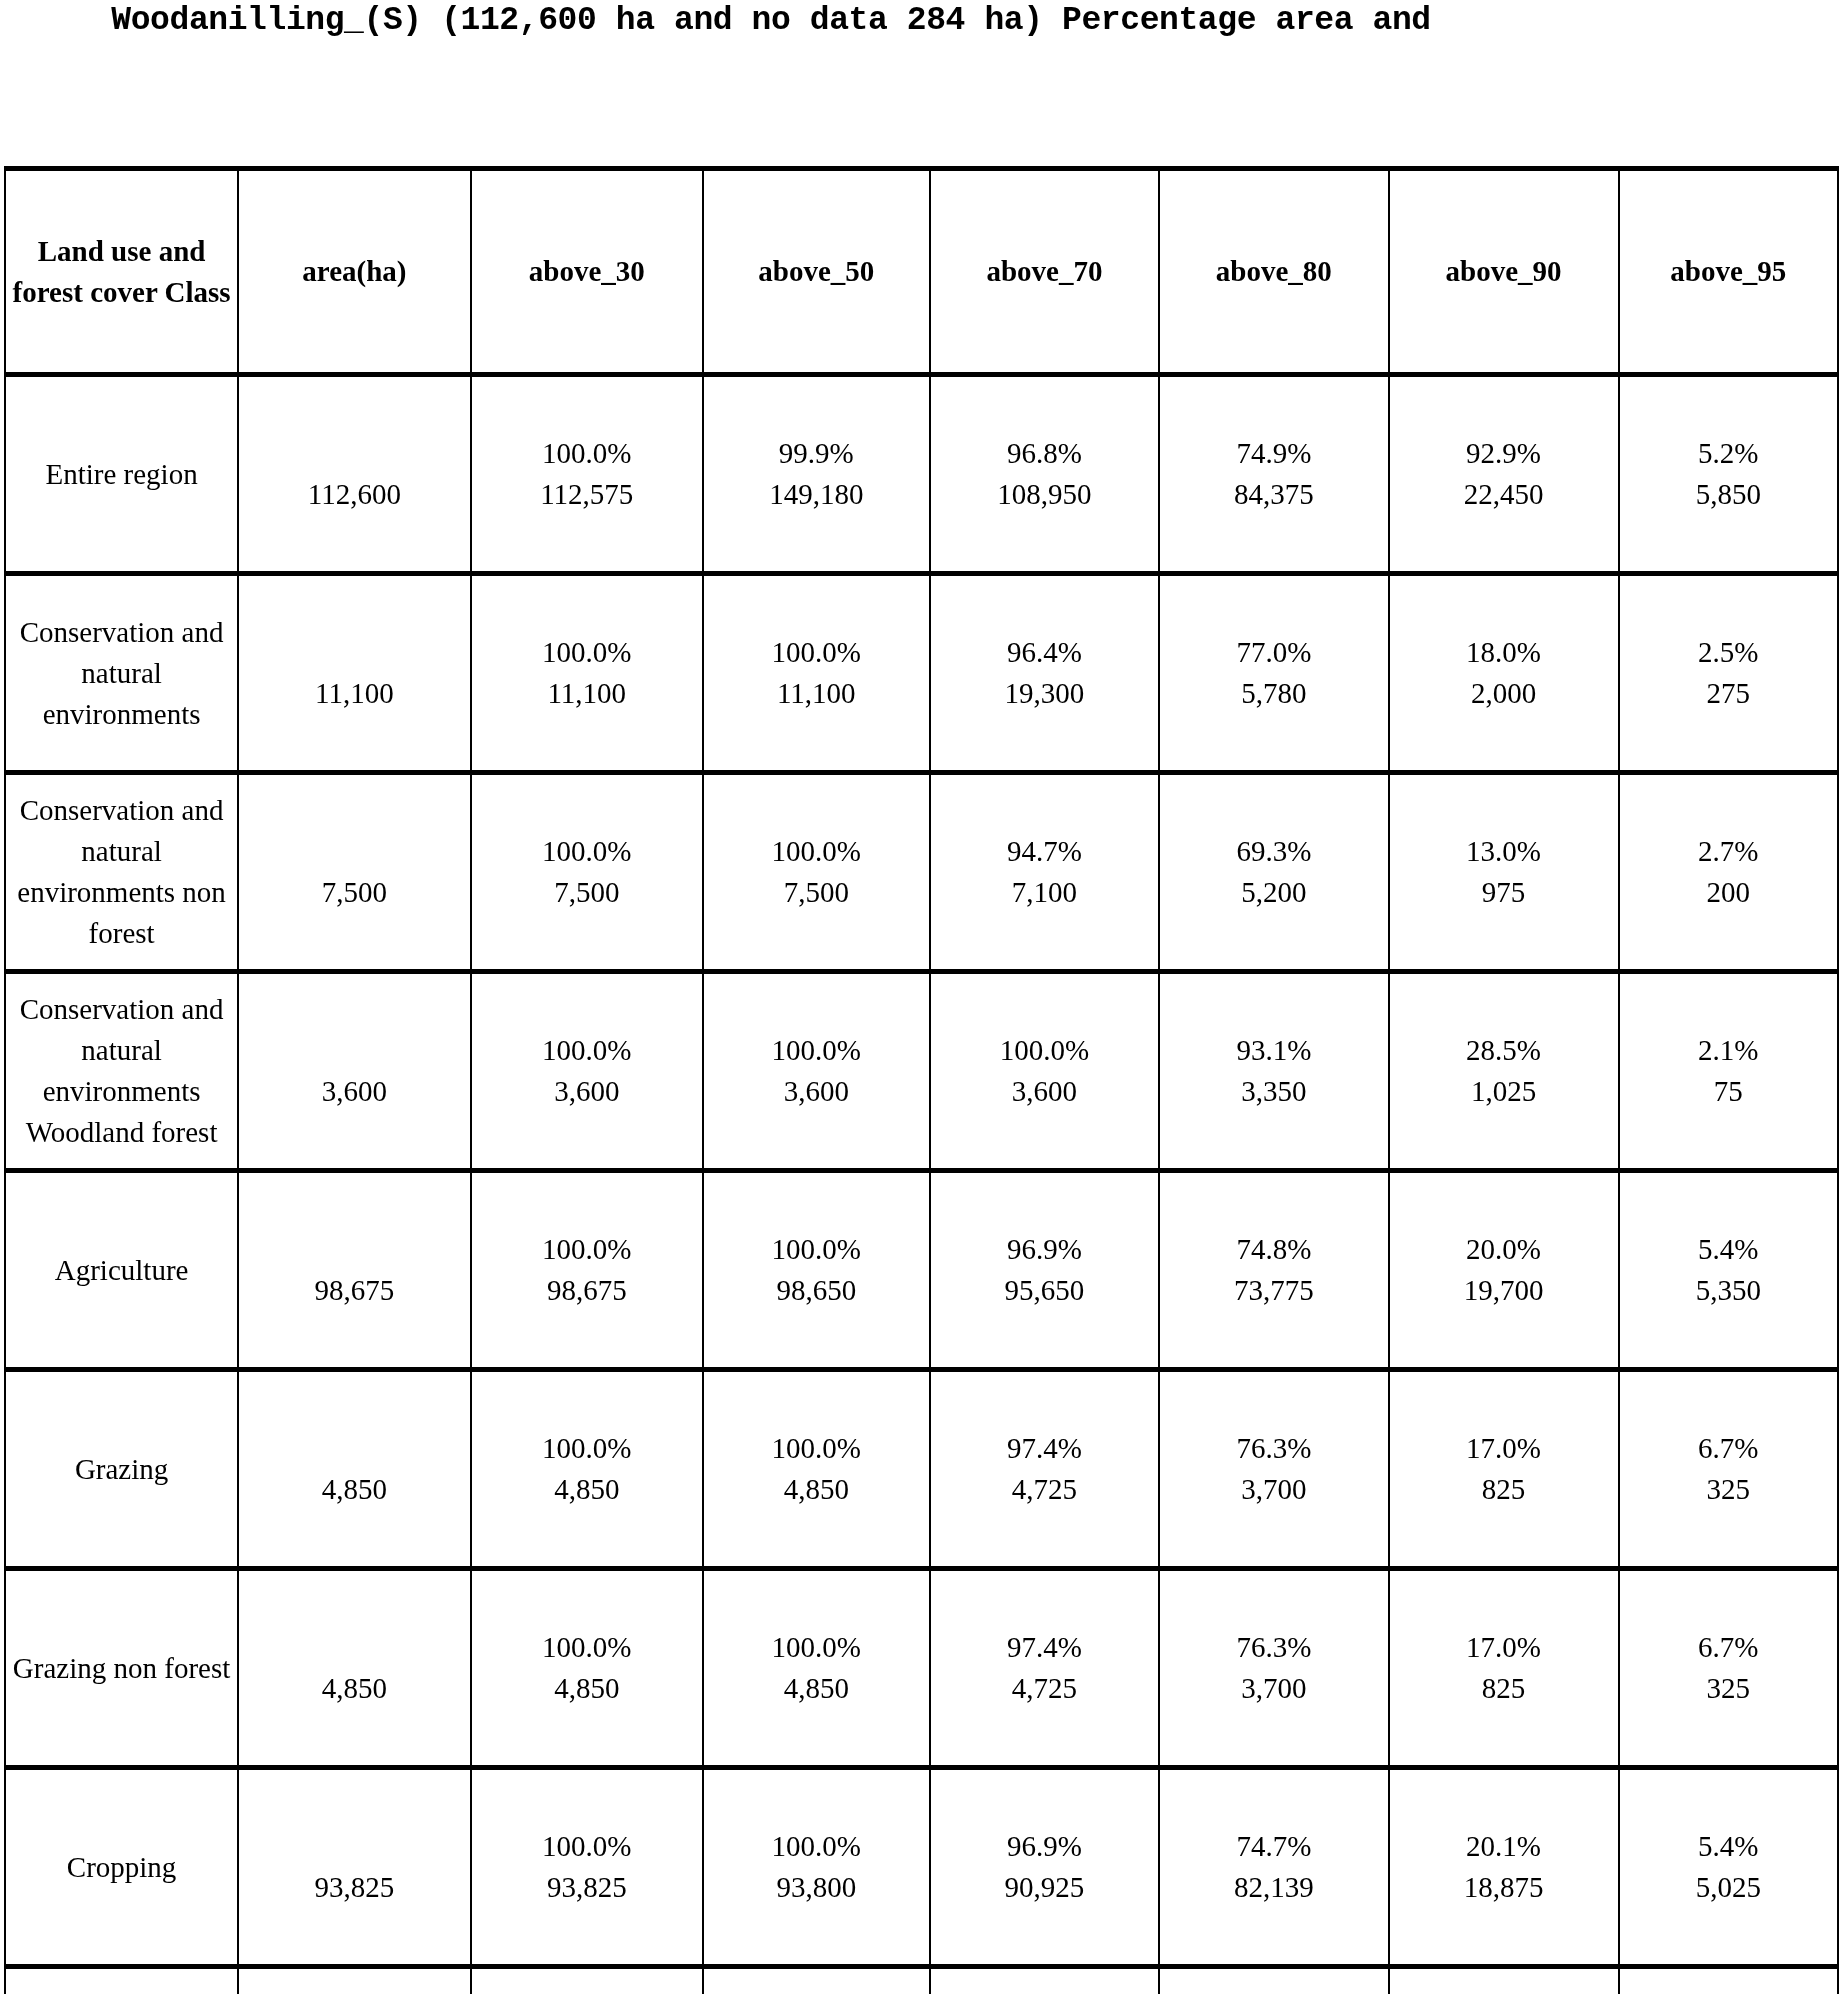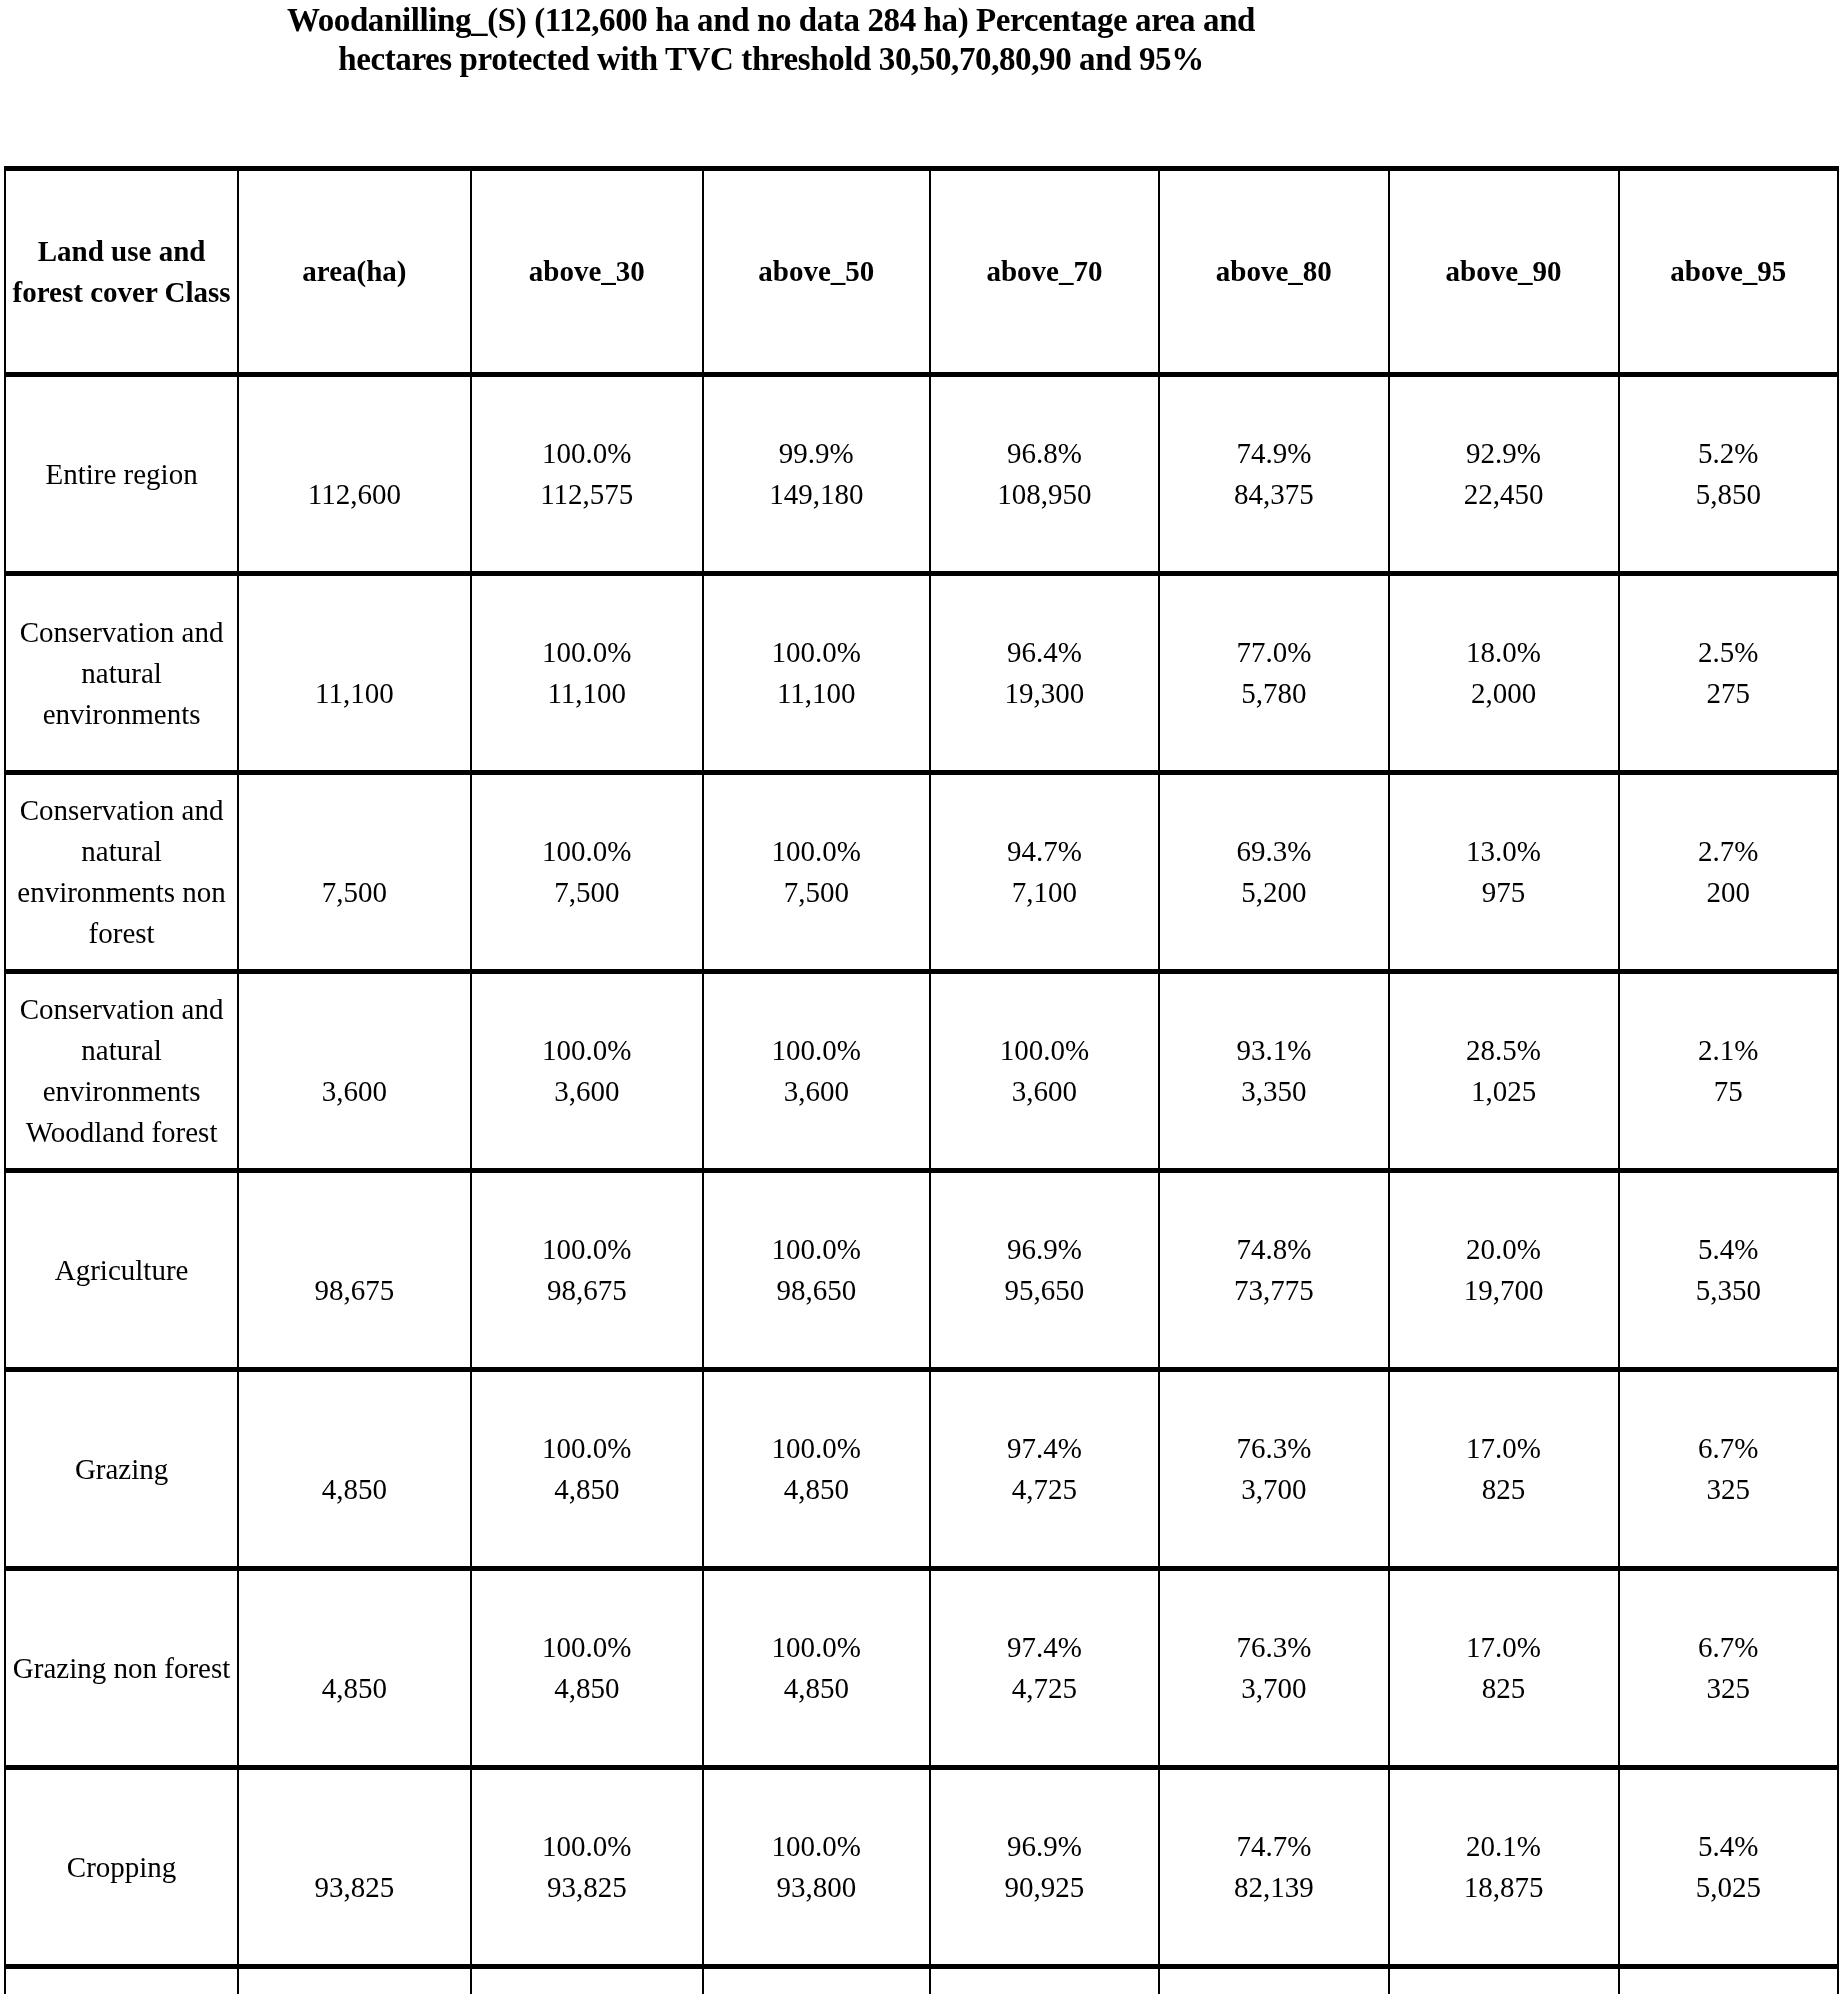--- a/index.html
+++ b/index.html
@@ -4,21 +4,21 @@
 <style>
   html,body { margin:0; padding:0; }
   body {
     width:1842px; height:2521px; position:relative; background:#ffffff;
     font-family:"Liberation Serif", serif; color:#000;
   }
 
   
   .title {
     position:absolute; top:0.8px; left:0; width:1542px; text-align:center;
-    font-family:Liberation Serif, serif; font-weight:bold;
+    font-family:Liberation Mono, monospace; font-weight:bold;
     font-size:33px; line-height:39px; letter-spacing:-0.4px;
   }
 
   
   table.main {
     position:absolute; left:4px; top:166px; width:1835px;
     border-collapse:collapse; table-layout:fixed;
   }
   table.main th, table.main td {
     border:solid #000; border-width:5.2px 2px;
@@ -31,21 +31,20 @@
   tr.datarow { height:199px; }
   th.rowlabel { font-weight:normal; font-size:27px; line-height:37px; padding:0 1.6px; }
   td .pct, td .val { display:block; }
   td { font-weight:normal; }
 </style>
 </head>
 <body>
 
 <div class="title">
   <div>Woodanilling_(S) (112,600 ha and no data 284 ha) Percentage area and</div>
-  <div>hectares protected with TVC threshold 30,50,70,80,90 and 95%</div>
 </div>
 
 <table class="main">
   <colgroup>
     <col style="width:12.72%">
       <col style="width:12.68%">
       <col style="width:12.68%">
       <col style="width:12.36%">
     <col style="width:12.53%">
       <col style="width:12.51%">

